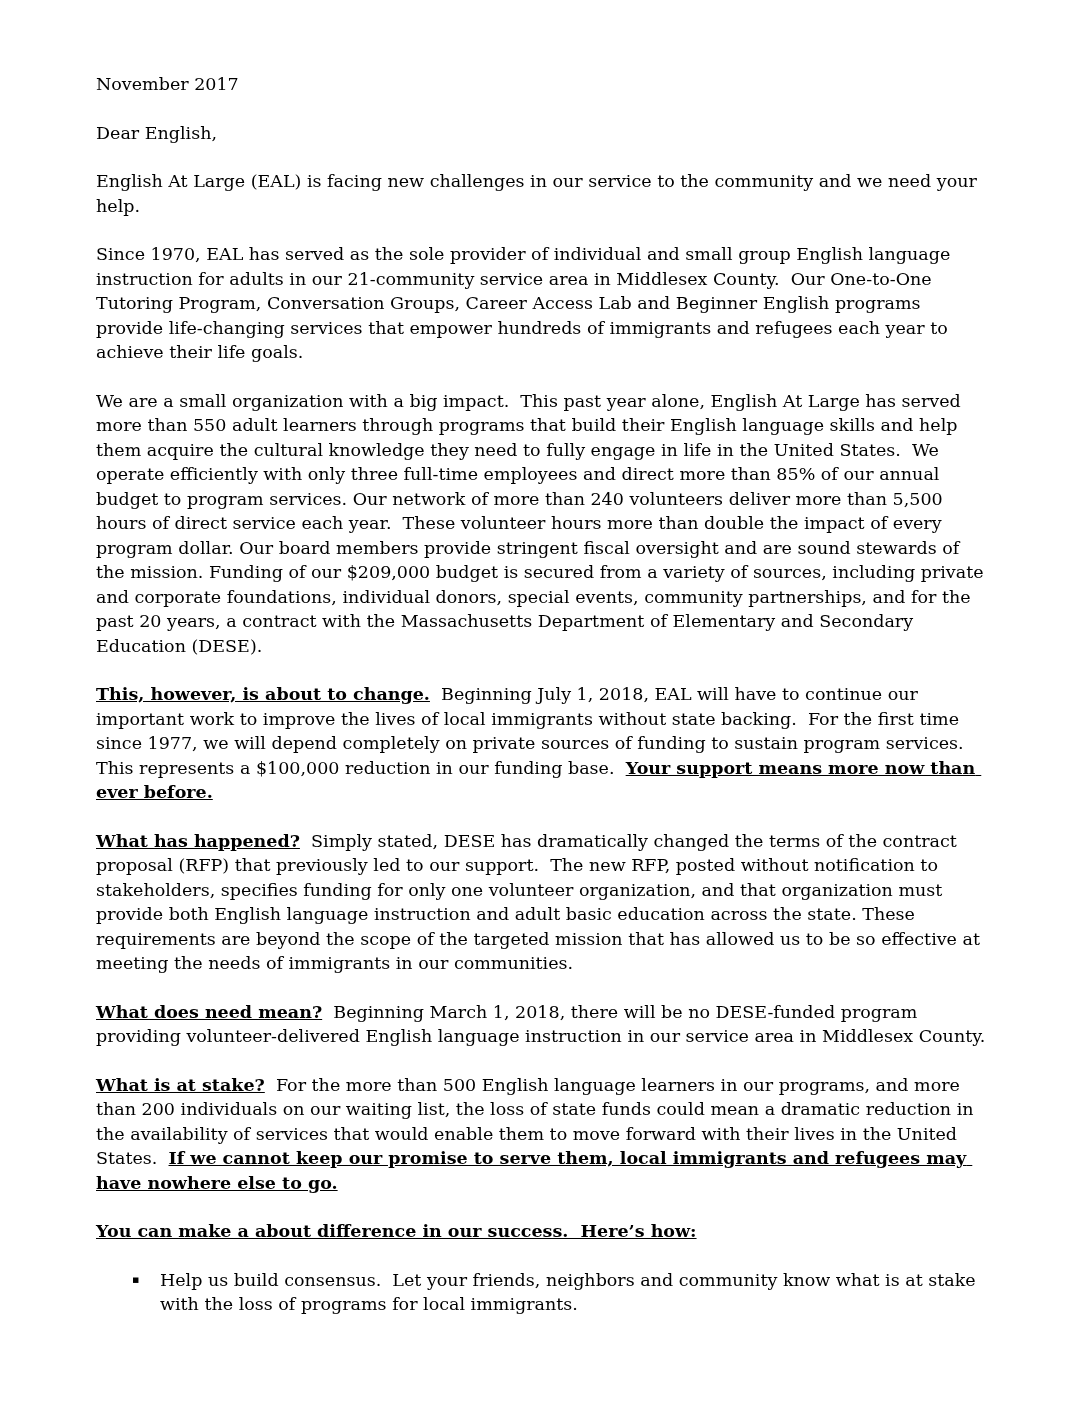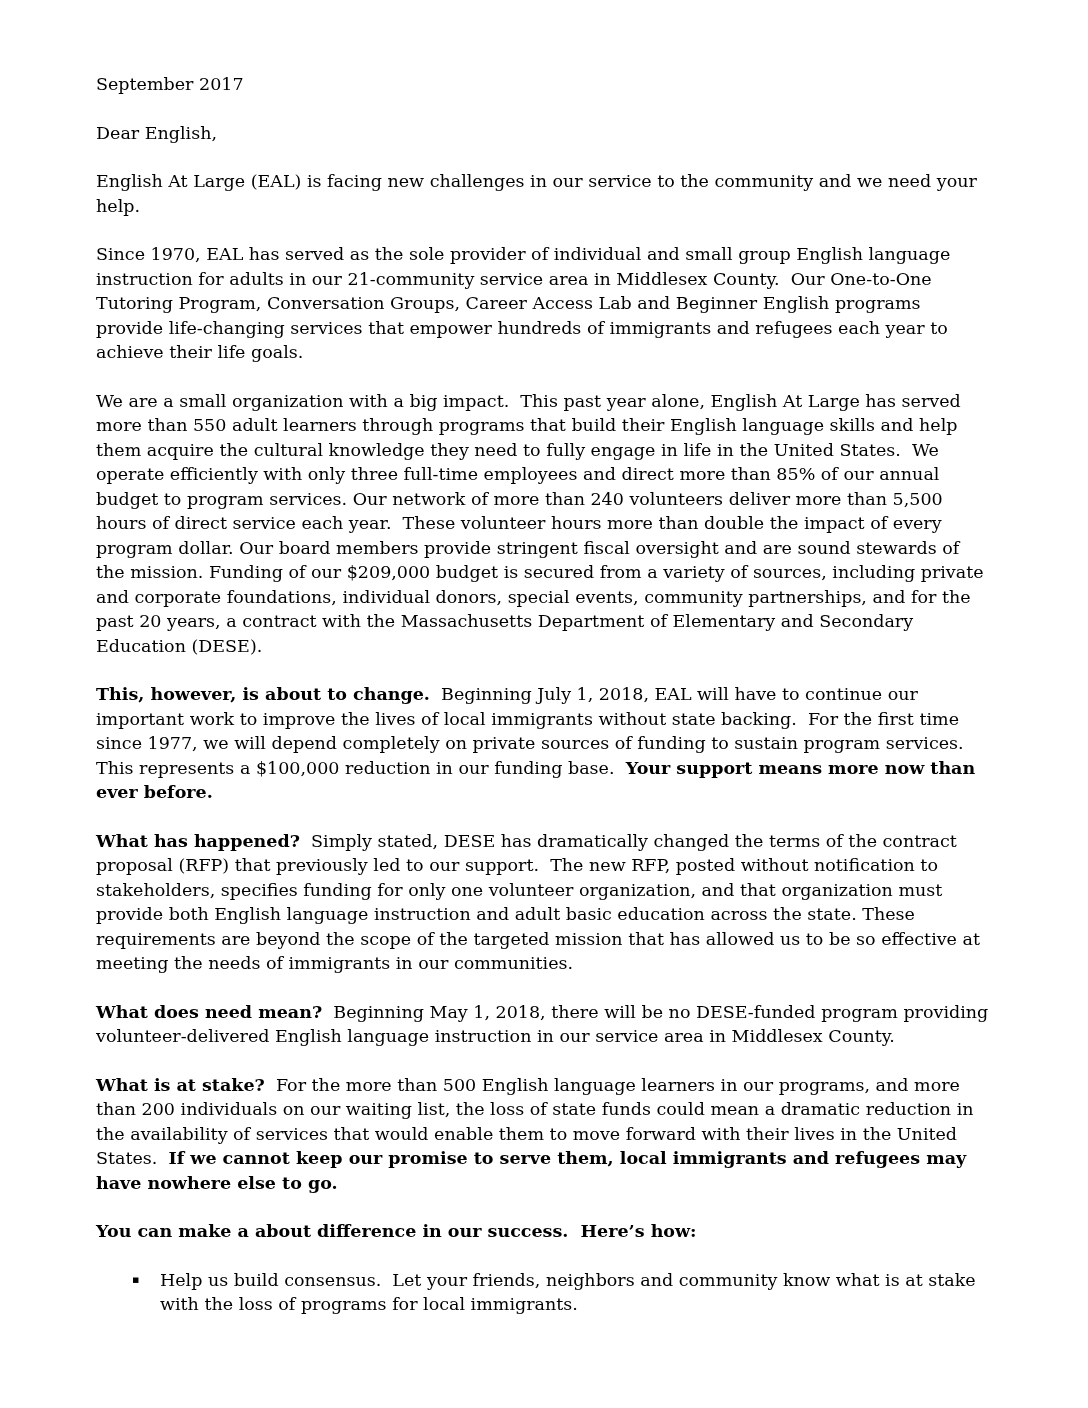--- a/index.html
+++ b/index.html
@@ -21,20 +21,21 @@
     line-height: 24.5px;
     color: #000000;
     text-rendering: optimizeLegibility;
   }
   .page p {
     margin: 0 0 24px 0;
     white-space: pre-wrap;
   }
   .page b {
     font-weight: bold;
+    text-decoration: underline;
   }
   ul.bullets {
     list-style: none;
     margin: 0 0 24px 0;
     padding: 0 0 0 36px;
   }
   ul.bullets li {
     display: flex;
     align-items: flex-start;
     margin: 0;
@@ -49,27 +50,27 @@
   }
   ul.bullets .bullet-text {
     flex: 1 1 auto;
   }
 </style>
 </head>
 <body>
 
 <div class="page">
   <div>
-      <p><span>September 2017</span></p>
+      <p><span>November 2017</span></p>
       <p><span>Dear English,</span></p>
       <p><span>English At Large (EAL) is facing new challenges in our service to the community and we need your help.</span></p>
       <p><span>Since 1970, EAL has served as the sole provider of individual and small group English language instruction for adults in our 21-community service area in Middlesex County.  Our One-to-One Tutoring Program, Conversation Groups, Career Access Lab and Beginner English programs provide life-changing services that empower hundreds of immigrants and refugees each year to achieve their life goals.</span></p>
       <p><span>We are a small organization with a big impact.  This past year alone, English At Large has served more than 550 adult learners through programs that build their English language skills and help them acquire the cultural knowledge they need to fully engage in life in the United States.  We operate efficiently with only three full-time employees and direct more than 85% of our annual budget to program services. Our network of more than 240 volunteers deliver more than 5,500 hours of direct service each year.  These volunteer hours more than double the impact of every program dollar. Our board members provide stringent fiscal oversight and are sound stewards of the mission. Funding of our $209,000 budget is secured from a variety of sources, including private and corporate foundations, individual donors, special events, community partnerships, and for the past 20 years, a contract with the Massachusetts Department of Elementary and Secondary Education (DESE).</span></p>
       <p><b>This, however, is about to change.</b><span>  Beginning July 1, 2018, EAL will have to continue our important work to improve the lives of local immigrants without state backing.  For the first time since 1977, we will depend completely on private sources of funding to sustain program services.  This represents a $100,000 reduction in our funding base.  </span><b>Your support means more now than ever before.</b></p>
       <p><b>What has happened?</b><span>  Simply stated, DESE has dramatically changed the terms of the contract proposal (RFP) that previously led to our support.  The new RFP, posted without notification to stakeholders, specifies funding for only one volunteer organization, and that organization must provide both English language instruction and adult basic education across the state. These requirements are beyond the scope of the targeted mission that has allowed us to be so effective at meeting the needs of immigrants in our communities.</span></p>
-      <p><b>What does need mean?</b><span>  Beginning May 1, 2018, there will be no DESE-funded program providing volunteer-delivered English language instruction in our service area in Middlesex County.</span></p>
+      <p><b>What does need mean?</b><span>  Beginning March 1, 2018, there will be no DESE-funded program providing volunteer-delivered English language instruction in our service area in Middlesex County.</span></p>
       <p><b>What is at stake?</b><span>  For the more than 500 English language learners in our programs, and more than 200 individuals on our waiting list, the loss of state funds could mean a dramatic reduction in the availability of services that would enable them to move forward with their lives in the United States.  </span><b>If we cannot keep our promise to serve them, local immigrants and refugees may have nowhere else to go.</b></p>
       <p><b>You can make a about difference in our success.  Here’s how:</b></p>
       <ul class="bullets">
         <li><span class="bullet-marker">▪</span><span class="bullet-text"><span>Help us build consensus.  Let your friends, neighbors and community know what is at stake with the loss of programs for local immigrants.</span></span></li>
       </ul>
     </div>
 </div>
 
 </body></html>

